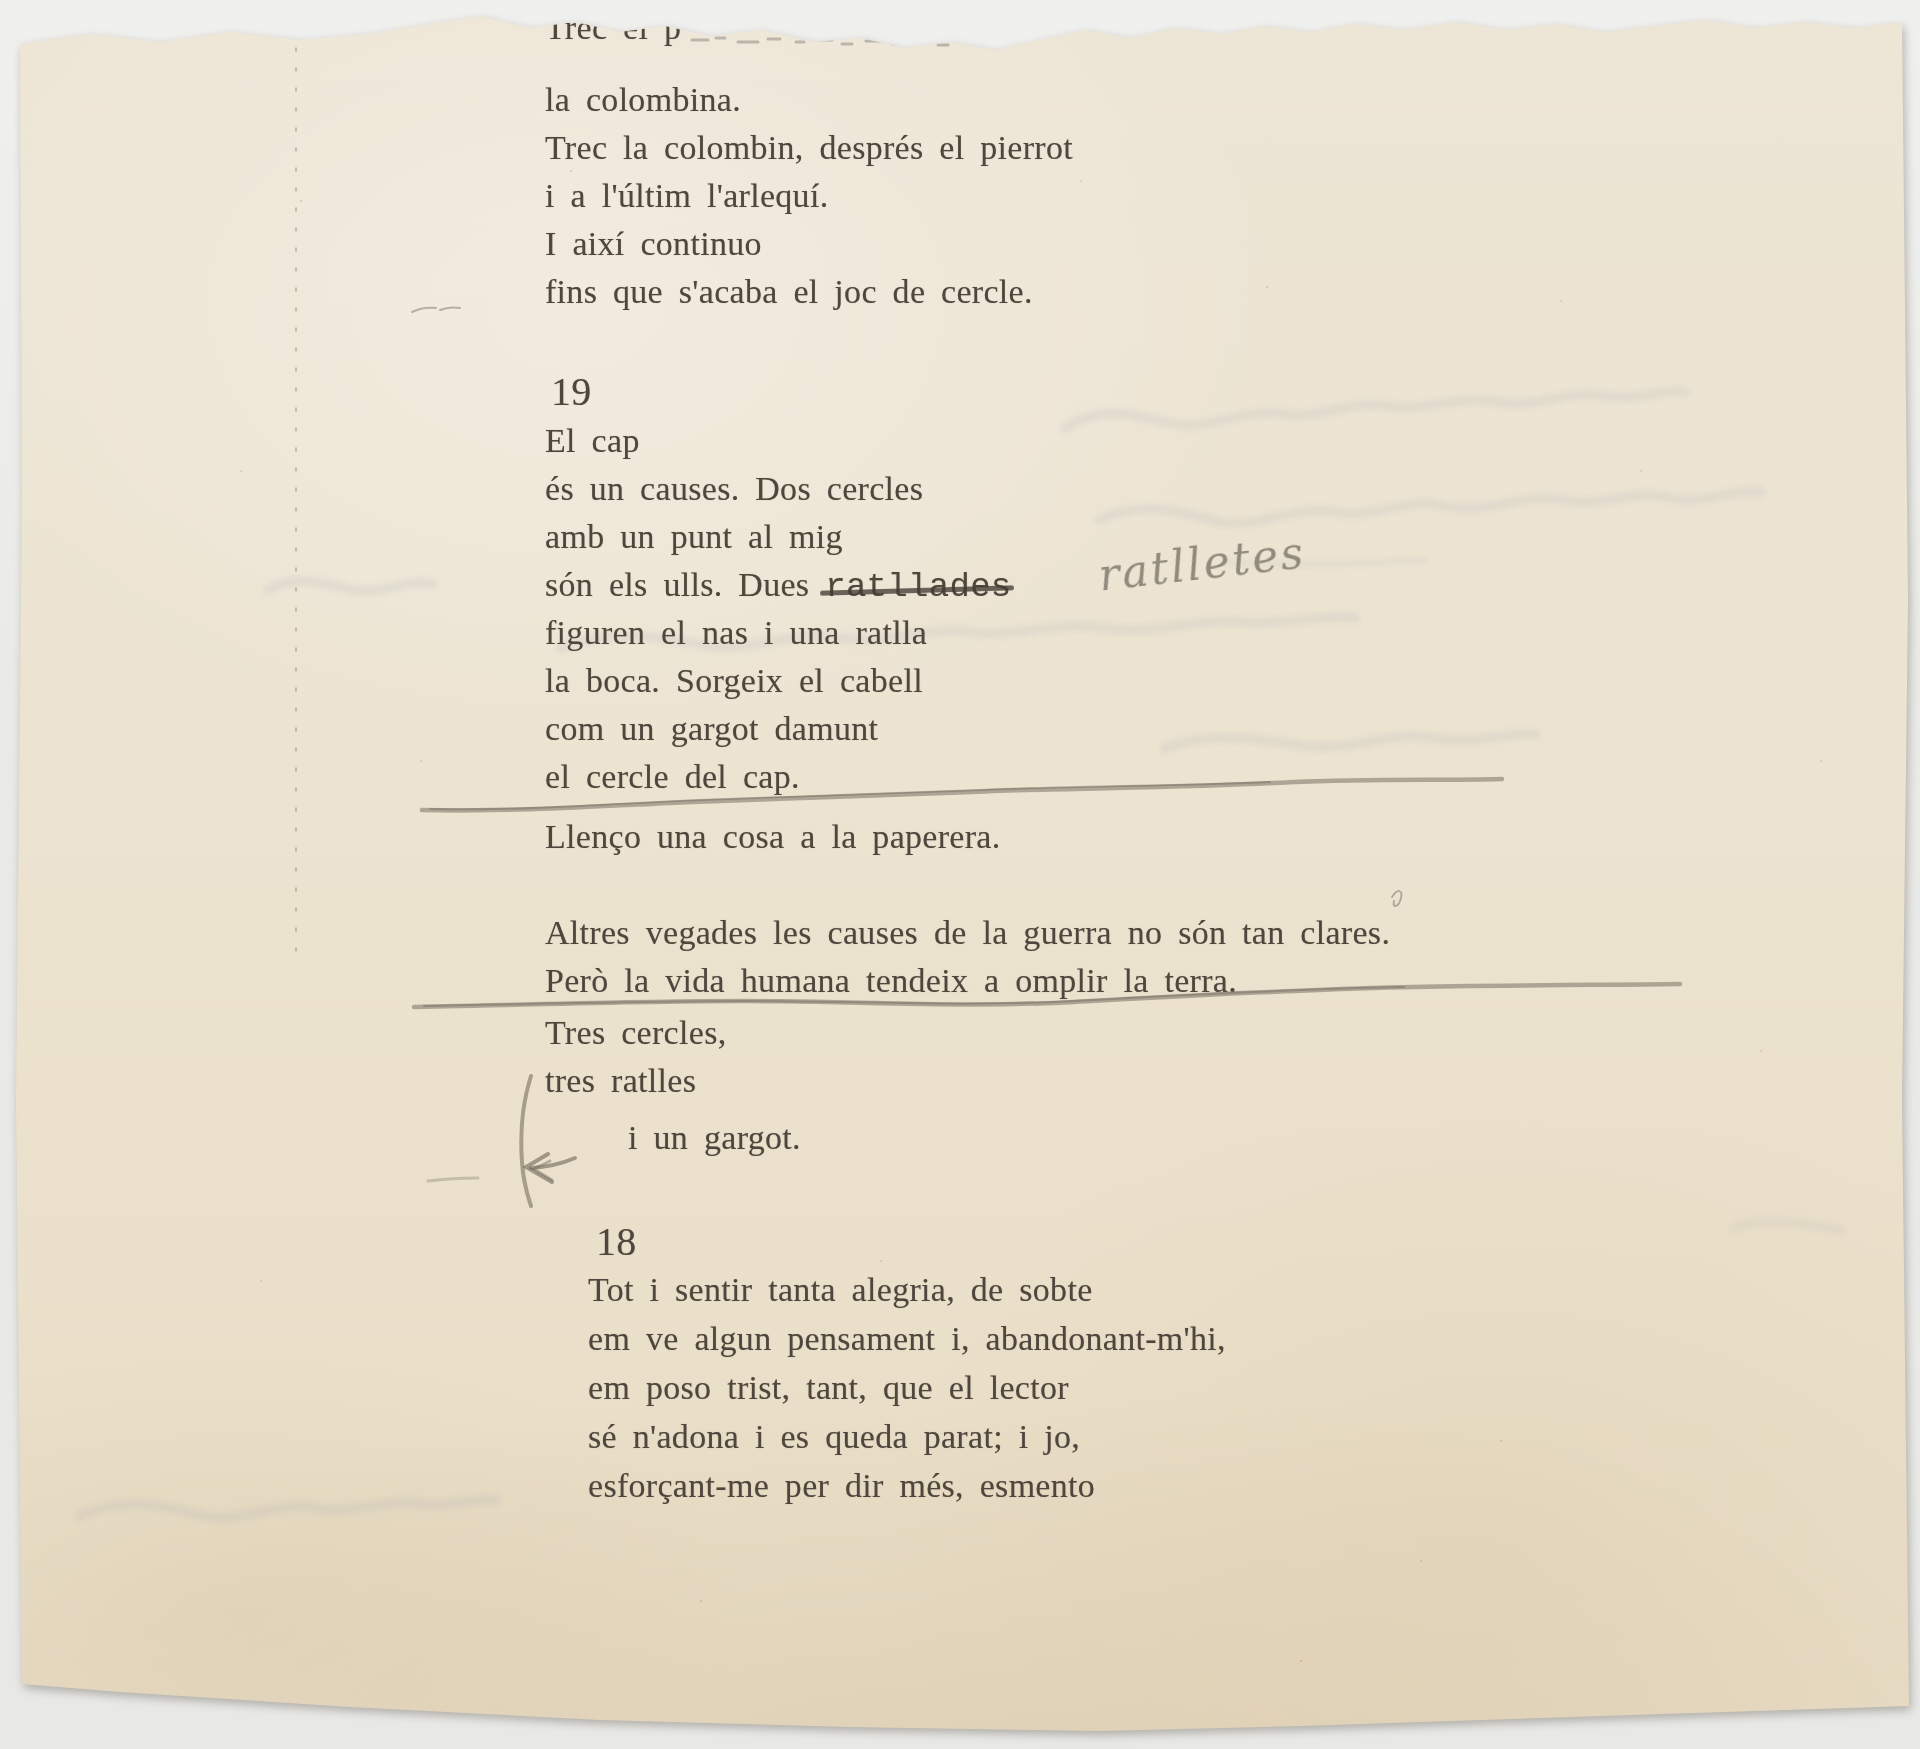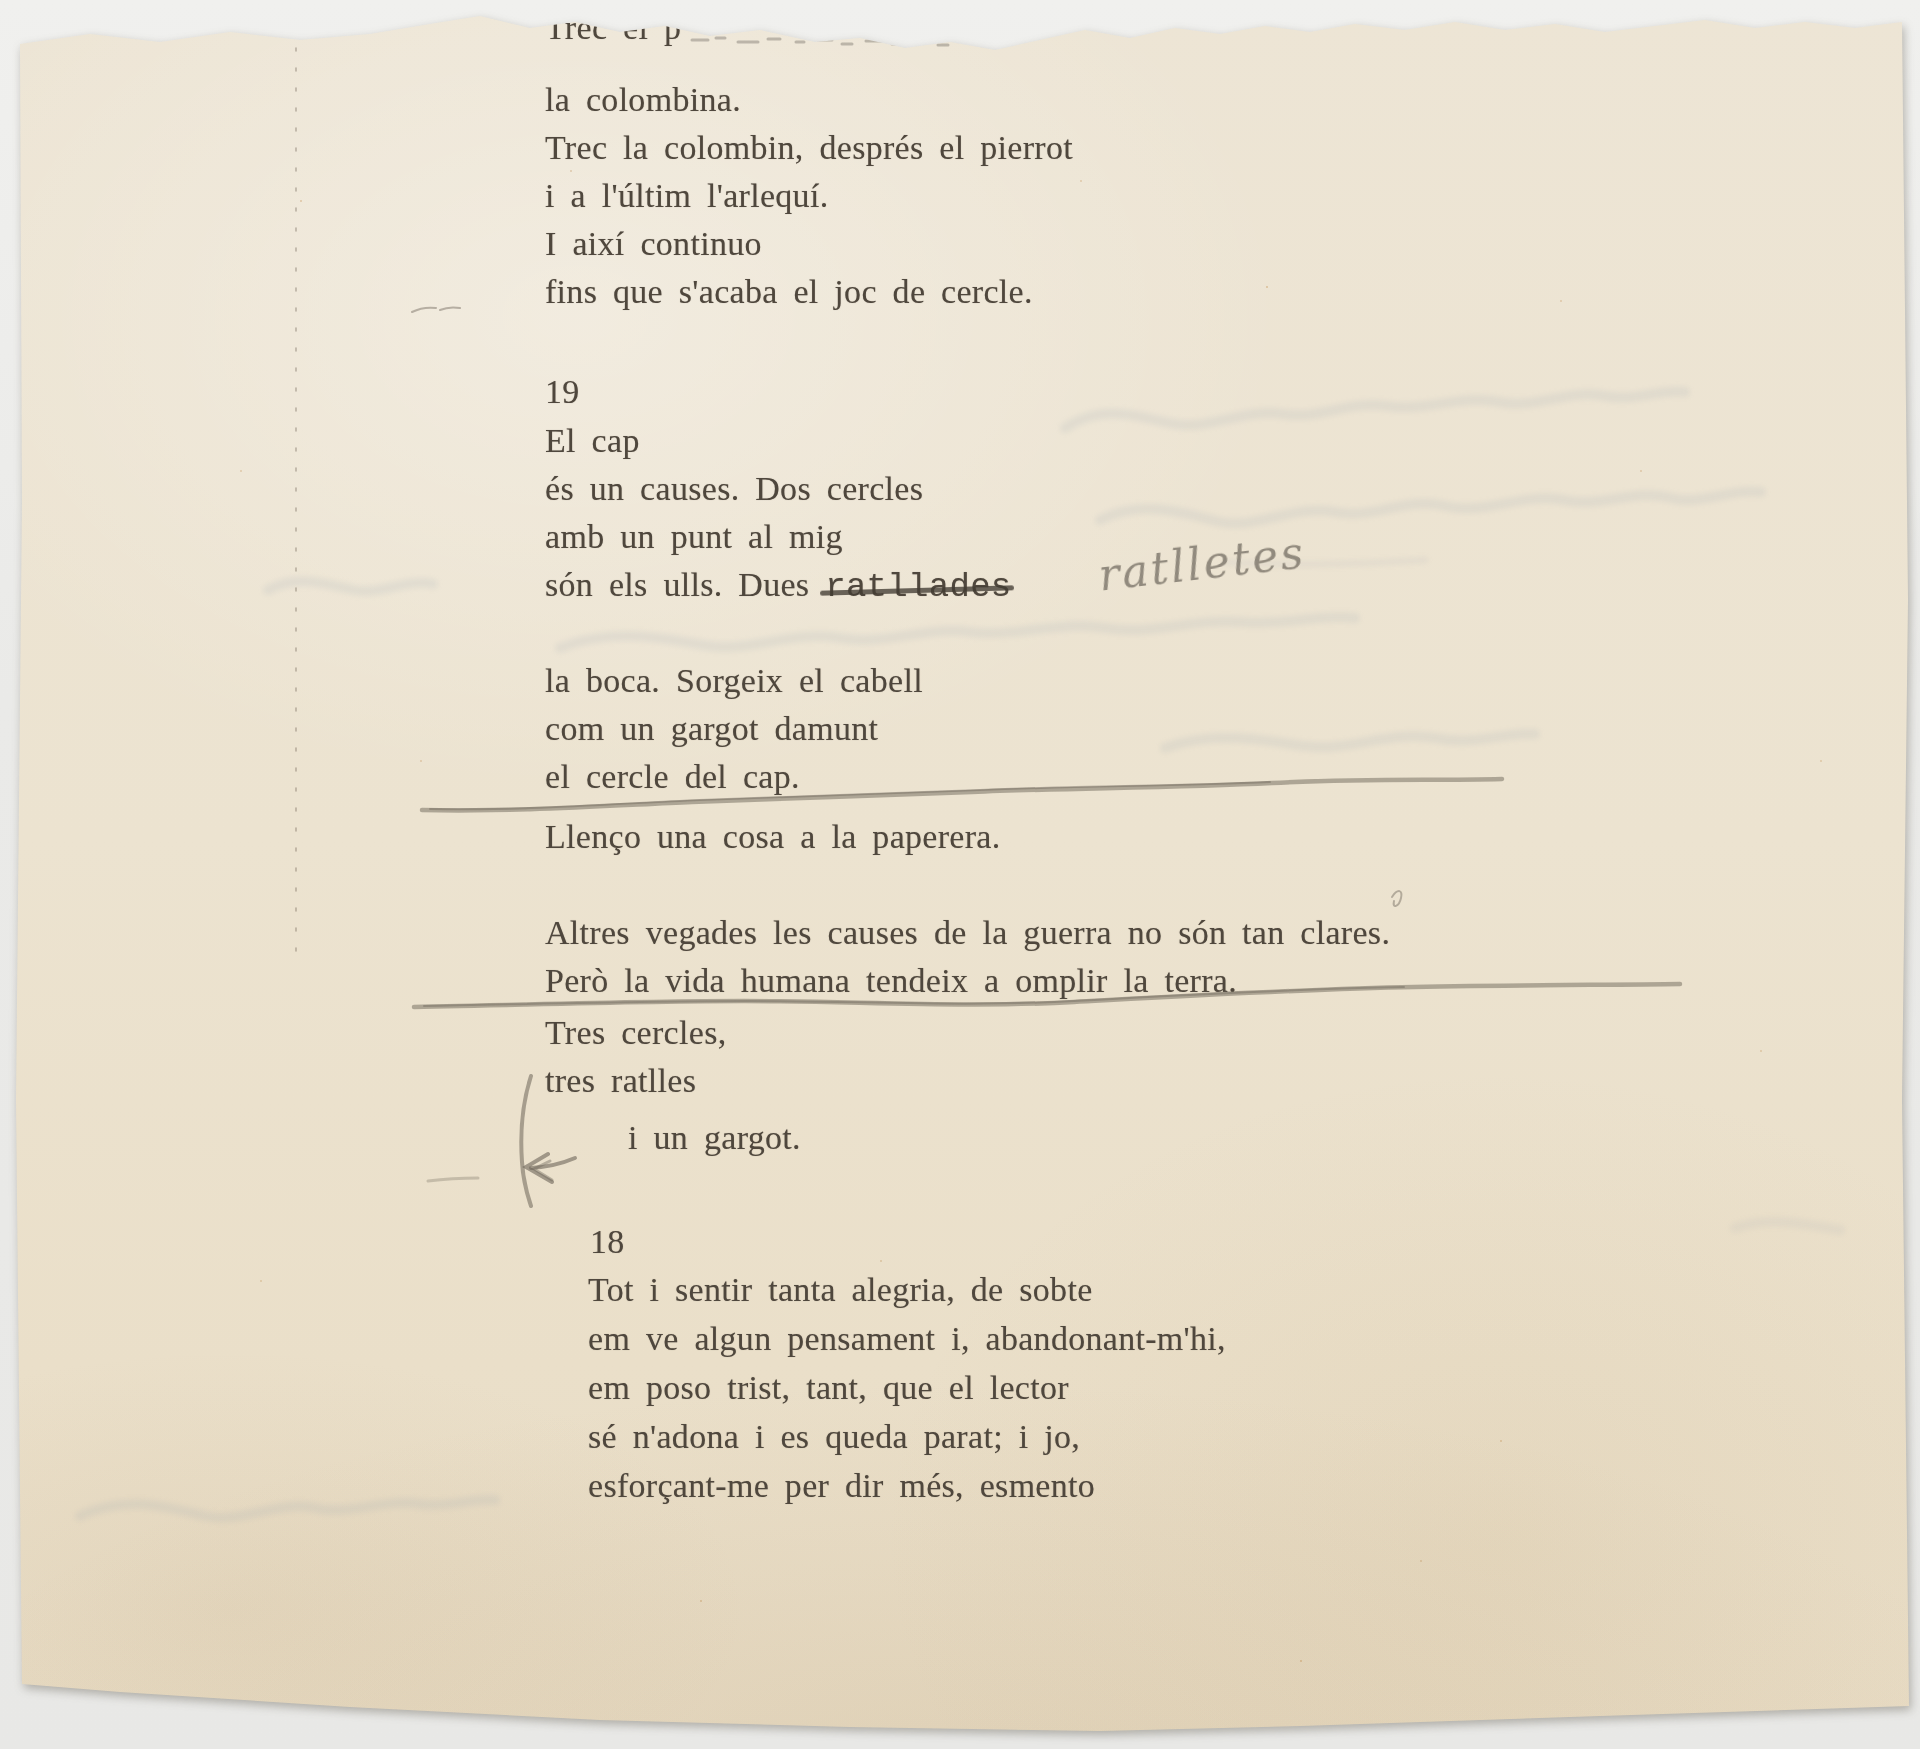--- a/index.html
+++ b/index.html
@@ -51,21 +51,21 @@
   .showthrough{position:absolute;left:0;top:0;filter:blur(2.4px);}
   .pencil-layer{position:absolute;left:0;top:0;}
   .pl{
     position:absolute;
     font-size:34px;line-height:40px;
     color:#4f473d;
     letter-spacing:0.3px;word-spacing:7px;
     text-shadow:0 0 1px rgba(79,71,61,0.35);
     white-space:nowrap;
   }
-  .stanza-num{font-size:34px;}
+  .stanza-num{font-size:40px;margin-left:6px;}
   .struck{position:relative;display:inline-block;font-family:Liberation Mono, monospace;}
   .struck::after{
     content:"";position:absolute;left:-5px;right:-3px;top:52%;height:5px;
     background:rgba(66,60,51,0.78);
     transform:rotate(-1.6deg);border-radius:3px;filter:blur(0.5px);
   }
   .handwriting{
     position:absolute;left:1098px;top:538px;
     font-family:"DejaVu Serif","Liberation Serif",serif;
     font-style:italic;font-size:44px;color:#857e72;
@@ -103,20 +103,21 @@
       <div class="pl" style="left:545px;top:224px">I així continuo</div>
       <div class="pl" style="left:545px;top:272px">fins que s'acaba el joc de cercle.</div>
 
       <div class="pl stanza-num" style="left:545px;top:372px">19</div>
       <div class="pl" style="left:545px;top:421px">El cap</div>
       <div class="pl" style="left:545px;top:469px">és un causes. Dos cercles</div>
       <div class="pl" style="left:545px;top:517px">amb un punt al mig</div>
       <div class="pl" style="left:545px;top:565px">
         <span>són els ulls. Dues </span><span class="struck">ratllades</span>
       </div>
+      <div class="pl" style="left:545px;top:613px">figuren el nas i una ratlla</div>
       <div class="pl" style="left:545px;top:661px">la boca. Sorgeix el cabell</div>
       <div class="pl" style="left:545px;top:709px">com un gargot damunt</div>
       <div class="pl" style="left:545px;top:757px">el cercle del cap.</div>
       <div class="pl" style="left:545px;top:817px">Llenço una cosa a la paperera.</div>
       <div class="pl" style="left:545px;top:913px">Altres vegades les causes de la guerra no són tan clares.</div>
       <div class="pl" style="left:545px;top:961px">Però la vida humana tendeix a omplir la terra.</div>
       <div class="pl" style="left:545px;top:1013px">Tres cercles,</div>
       <div class="pl" style="left:545px;top:1061px">tres ratlles</div>
       <div class="pl" style="left:628px;top:1118px">i un gargot.</div>
 

